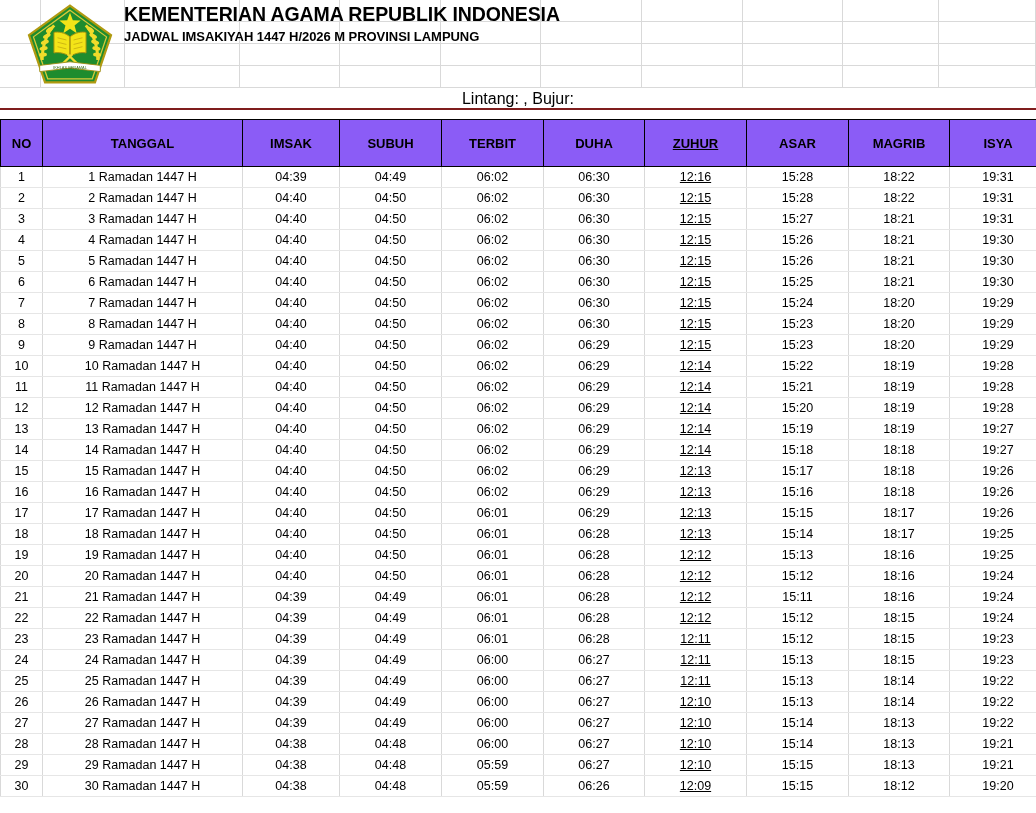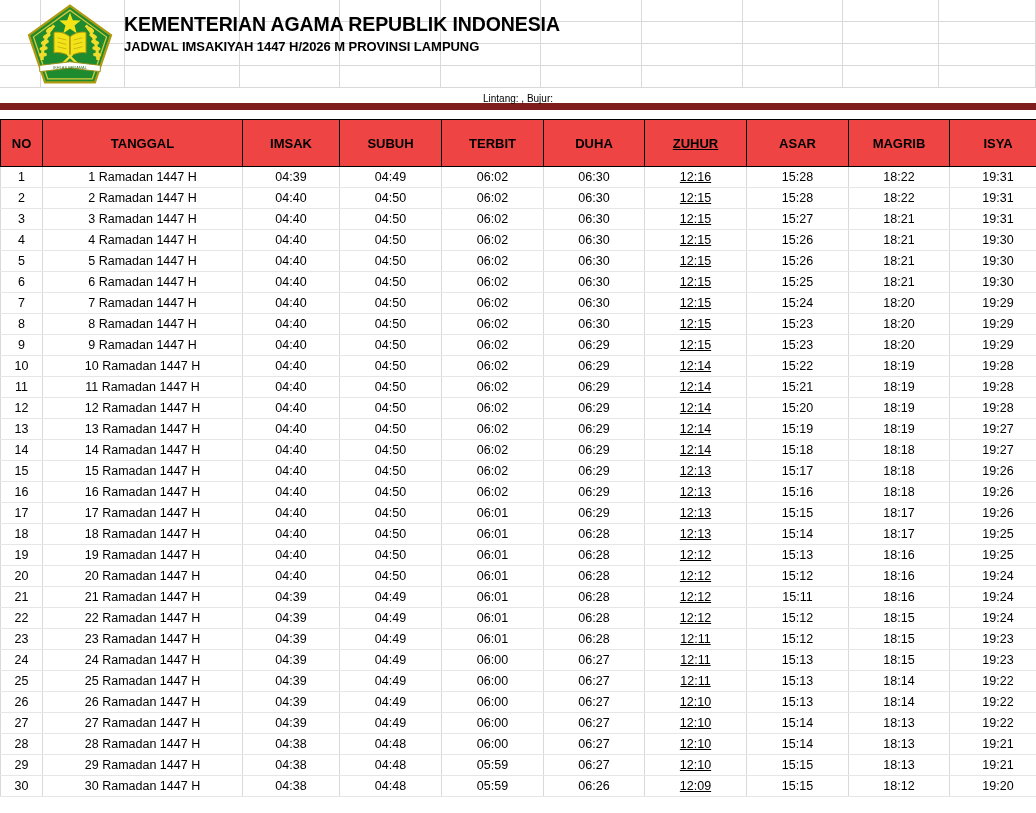--- a/index.html
+++ b/index.html
@@ -55,21 +55,21 @@
     position: absolute;
     left: 24px;
     top: 3px;
     width: 92px;
     height: 82px;
   }
 
   .title-block {
     position: absolute;
     left: 124px;
-    top: 12px;
+    top: 2px;
     width: 620px;
     height: 88px;
   }
   .title-line {
     white-space: nowrap;
     line-height: 22px;
     height: 22px;
     overflow: visible;
   }
   .t1 {
@@ -105,39 +105,39 @@
     text-align: center;
     font-size: 14.5px;
     font-weight: bold;
     line-height: 25px;
     white-space: nowrap;
   }
   .coord-band {
     width: 1036px;
     height: 22px;
     box-sizing: border-box;
-    border-bottom: 7px solid #7f1d1d;
+    border-bottom: 2px solid #7f1d1d;
     text-align: center;
-    font-size: 10px;
+    font-size: 16px;
     line-height: 21px;
     white-space: nowrap;
   }
   .spacer-band {
     width: 1036px;
     height: 9px;
   }
 
   
   table.jadwal {
     border-collapse: collapse;
     width: 1036px;
     table-layout: fixed;
   }
   table.jadwal th {
-    background: #ef4444;
+    background: #8b5cf6;
     border: 1px solid #000000;
     font-size: 13px;
     font-weight: bold;
     height: 46px;
     text-align: center;
     vertical-align: middle;
     padding: 0;
   }
   table.jadwal td {
     border-left: 1px solid #d9d9d9;

